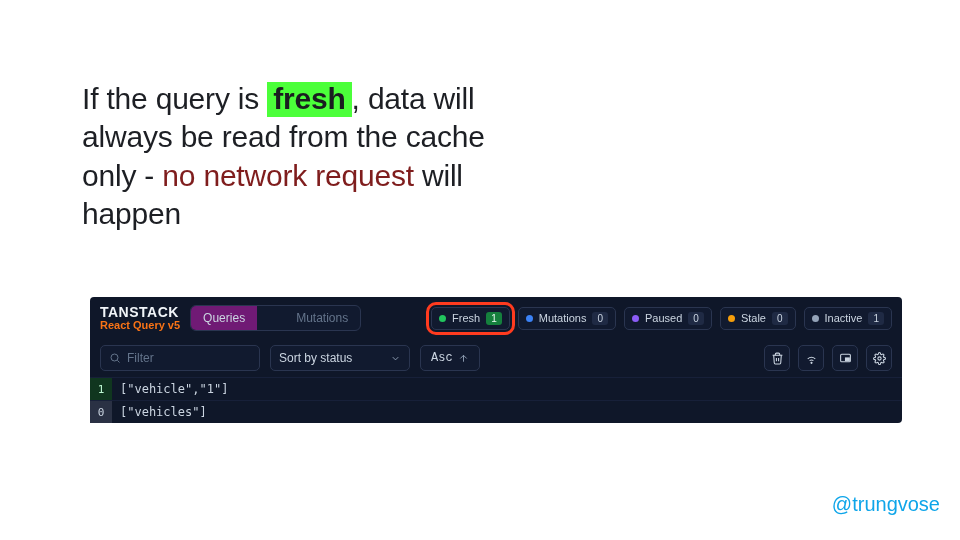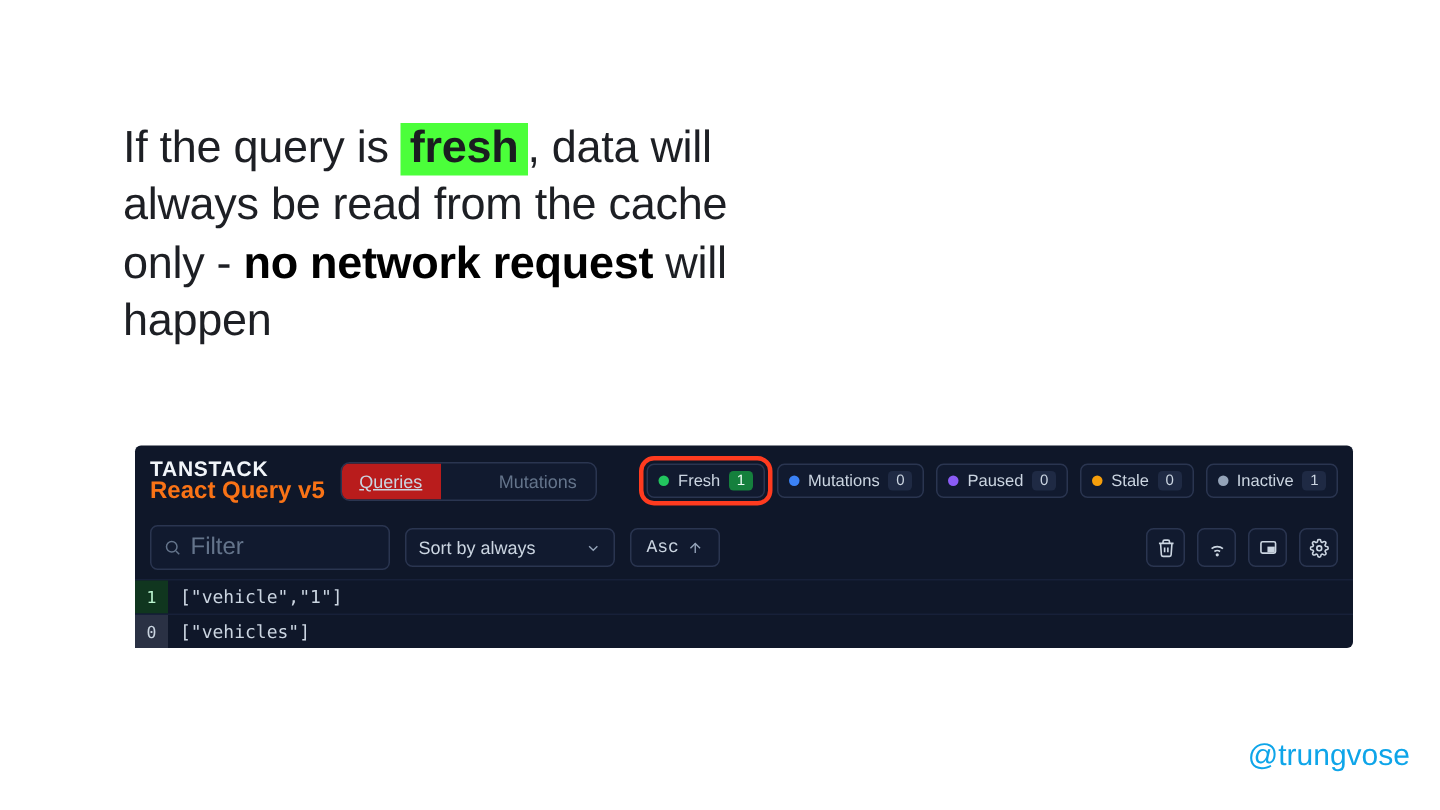--- a/index.html
+++ b/index.html
@@ -24,22 +24,22 @@
       color: #1d1f24;
       letter-spacing: -0.2px;
     }
     .headline .hl-fresh {
       background: #4bff3a;
       padding: 0 6px 2px 6px;
       font-weight: 700;
       color: #1a1d20;
     }
     .headline .hl-accent {
-      color: #000000;
-      font-weight: 700;
+      color: #7f1d1d;
+      font-weight: 400;
     }
 
     
     .panel {
       position: absolute;
       left: 90px;
       top: 297px;
       width: 812px;
       background: #0f1729;
       border-radius: 4px;
@@ -50,37 +50,37 @@
 
     
     .panel-header {
       display: flex;
       align-items: center;
       padding: 8px 10px 8px 10px;
       gap: 10px;
     }
     .brand { display: flex; flex-direction: column; line-height: 1.05; }
     .brand-main { font-family: -apple-system, sans-serif; font-weight: 800; font-size: 14px; color: #f1f5f9; letter-spacing: 0.5px; }
-    .brand-sub  { font-family: -apple-system, sans-serif; font-weight: 700; font-size: 16px; color: #f97316; }
+    .brand-sub  { font-family: -apple-system, sans-serif; font-weight: 700; font-size: 11px; color: #f97316; }
 
     .tab-group {
       display: flex;
       background: #111a2f;
       border: 1px solid #2a3550;
       border-radius: 6px;
       overflow: hidden;
       align-items: center;
     }
     .tab {
       padding: 5px 12px;
       font-family: -apple-system, sans-serif;
       font-size: 12px;
       color: #cbd5e1;
     }
-    .tab.active { background: #b91c1c; text-decoration: underline; }
+    .tab.active { background: #701a75; }
     .tab.inactive { color: #64748b; margin-left: 27px; }
 
     .status-strip { display: flex; gap: 8px; margin-left: auto; align-items: center; }
     .status-chip {
       display: flex;
       align-items: center;
       gap: 6px;
       background: #111a2f;
       border: 1px solid #2a3550;
       border-radius: 5px;
@@ -119,21 +119,21 @@
       display: flex;
       align-items: center;
       gap: 6px;
       background: #111a2f;
       border: 1px solid #2a3550;
       border-radius: 5px;
       padding: 5px 8px;
       width: 160px;
       color: #64748b;
       font-family: -apple-system, sans-serif;
-      font-size: 16px;
+      font-size: 12px;
     }
     .filter svg { flex: none; }
     .sort {
       display: flex;
       align-items: center;
       justify-content: space-between;
       gap: 6px;
       background: #111a2f;
       border: 1px solid #2a3550;
       border-radius: 5px;
@@ -248,21 +248,21 @@
 
   <div class="controls">
     <div class="filter">
       <svg width="12" height="12" viewBox="0 0 24 24" fill="none" stroke="#64748b" stroke-width="2">
           <circle cx="11" cy="11" r="7"></circle>
           <line x1="21" y1="21" x2="16.65" y2="16.65"></line>
         </svg>
       <span>Filter</span>
     </div>
     <div class="sort">
-      <span>Sort by always</span>
+      <span>Sort by status</span>
       <svg width="11" height="11" viewBox="0 0 24 24" fill="none" stroke="#94a3b8" stroke-width="2">
           <polyline points="6 9 12 15 18 9"></polyline>
         </svg>
     </div>
     <div class="asc">
       <span>Asc</span>
       <svg width="11" height="11" viewBox="0 0 24 24" fill="none" stroke="#94a3b8" stroke-width="2">
           <line x1="12" y1="19" x2="12" y2="5"></line>
           <polyline points="5 12 12 5 19 12"></polyline>
         </svg>

